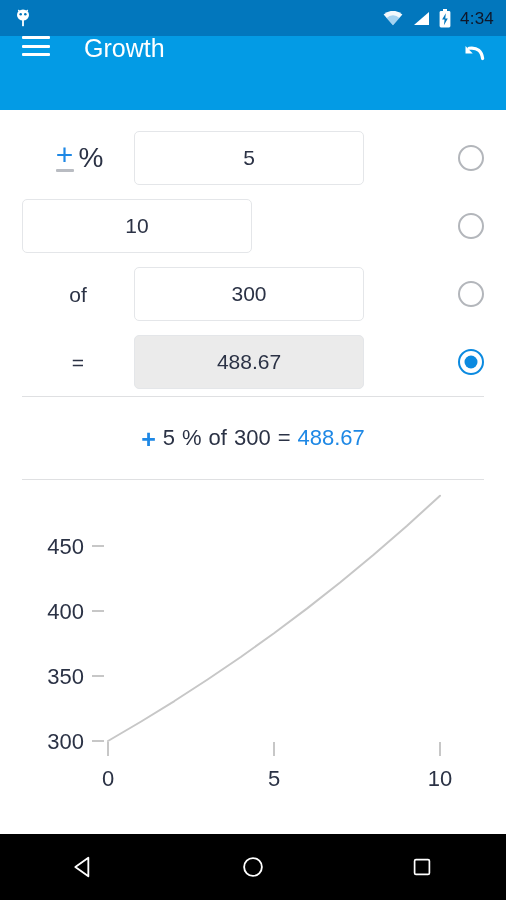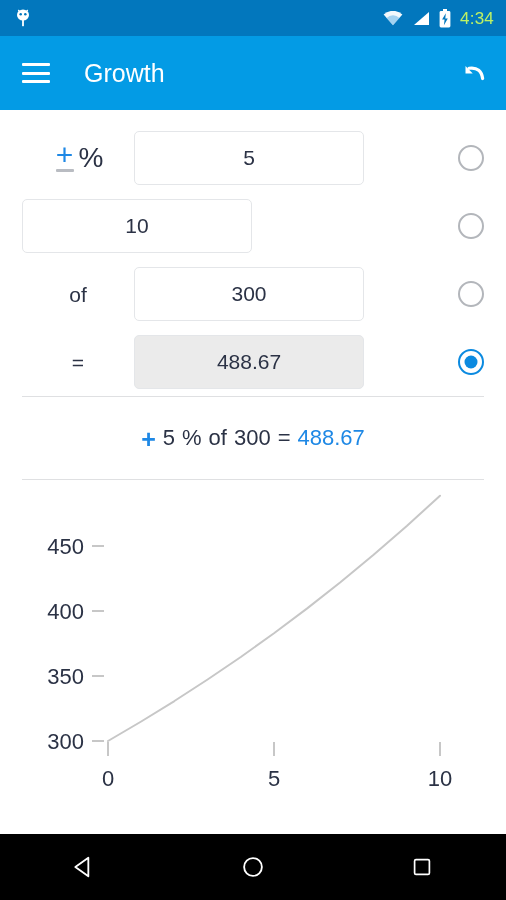--- a/index.html
+++ b/index.html
@@ -22,32 +22,31 @@
     display: flex;
     align-items: center;
     padding: 0 12px 0 14px;
     box-sizing: border-box;
     color: #ffffff;
   }
   .status-left { display: flex; align-items: center; gap: 8px; flex: 1; }
   .status-right { display: flex; align-items: center; gap: 9px; }
   .status-time {
     font-size: 17px;
-    color: #bef264;
+    color: #0f172a;
     letter-spacing: 0.2px;
     line-height: 1;
   }
   .sb-icon { display: block; }
 
   
   .app-bar {
     height: 74px;
     background: #039be5;
     display: flex;
-    align-items: center;
     padding: 0 18px 0 22px;
     box-sizing: border-box;
   }
   .hamburger {
     width: 28px;
     height: 20px;
     display: flex;
     flex-direction: column;
     justify-content: space-between;
     cursor: pointer;

